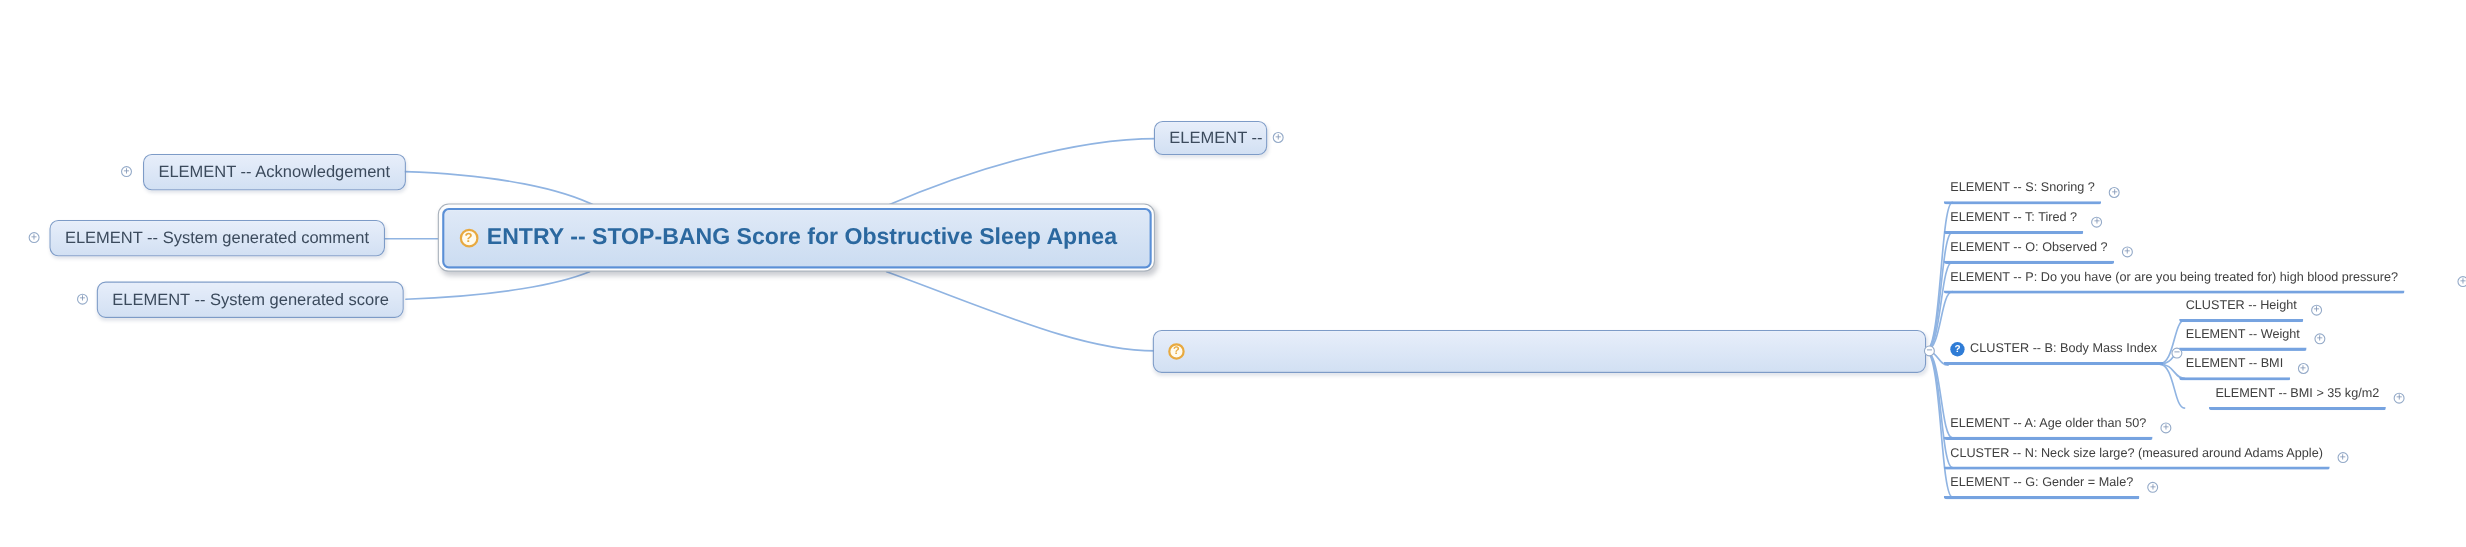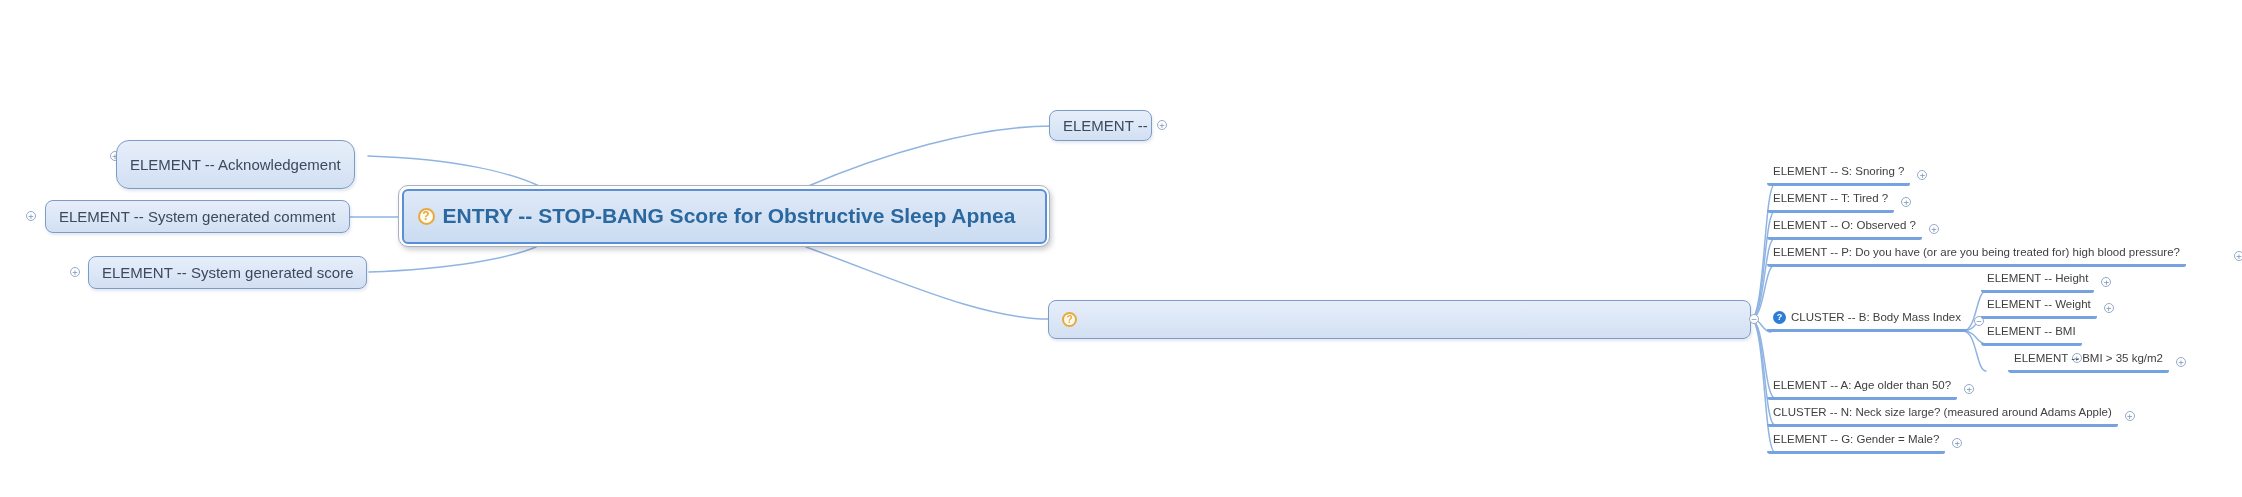--- a/index.html
+++ b/index.html
@@ -105,21 +105,21 @@
     <path d="M 1751 319 C 1765 320, 1764 398, 1775 398"></path>
     <path d="M 1751 319 C 1765 320, 1764 425, 1775 425"></path>
     <path d="M 1751 319 C 1765 321, 1764 452, 1775 452"></path>
     <path d="M 1963 331 C 1977 331, 1976 291, 1986 291"></path>
     <path d="M 1963 331 C 1977 331, 1976 317, 1986 317"></path>
     <path d="M 1963 331 C 1977 331, 1976 344, 1986 344"></path>
     <path d="M 1963 331 C 1977 331, 1976 371, 1986 371"></path>
   </svg>
 
   <span class="widget abs" style="left:110px;top:151px;">+</span>
-  <div class="box" style="left:116px;top:140px;height:49px;border-radius:13px;">
+  <div class="box" style="left:130px;top:140px;height:33px;">
     <span>ELEMENT -- Acknowledgement</span>
   </div>
 
   <span class="widget abs" style="left:26px;top:211px;">+</span>
   <div class="box" style="left:45px;top:200px;height:33px;">
     <span>ELEMENT -- System generated comment</span>
   </div>
 
   <span class="widget abs" style="left:70px;top:267px;">+</span>
   <div class="box" style="left:88px;top:256px;height:33px;">
@@ -165,30 +165,30 @@
 
   <div class="leaf" style="left:1767px;top:310px;">
     <span class="leaf-label">
       <span class="help-icon">?</span>
       <span>CLUSTER -- B: Body Mass Index</span>
     </span>
     <span class="widget">−</span>
   </div>
 
   <div class="leaf" style="left:1981px;top:271px;">
-    <span class="leaf-label">ELEMENT -- Height</span>
+    <span class="leaf-label">CLUSTER -- Height</span>
     <span class="widget">+</span>
   </div>
 
   <div class="leaf" style="left:1981px;top:297px;">
     <span class="leaf-label">ELEMENT -- Weight</span>
     <span class="widget">+</span>
   </div>
 
-  <div class="leaf" style="left:1981px;top:324px;flex-direction:column;">
+  <div class="leaf" style="left:1981px;top:324px;">
     <span class="leaf-label">ELEMENT -- BMI</span>
     <span class="widget">+</span>
   </div>
 
   <div class="leaf" style="left:1981px;top:351px;margin-left:27px;">
     <span class="leaf-label">ELEMENT -- BMI &gt; 35 kg/m2</span>
     <span class="widget">+</span>
   </div>
 
   <div class="leaf" style="left:1767px;top:378px;">

